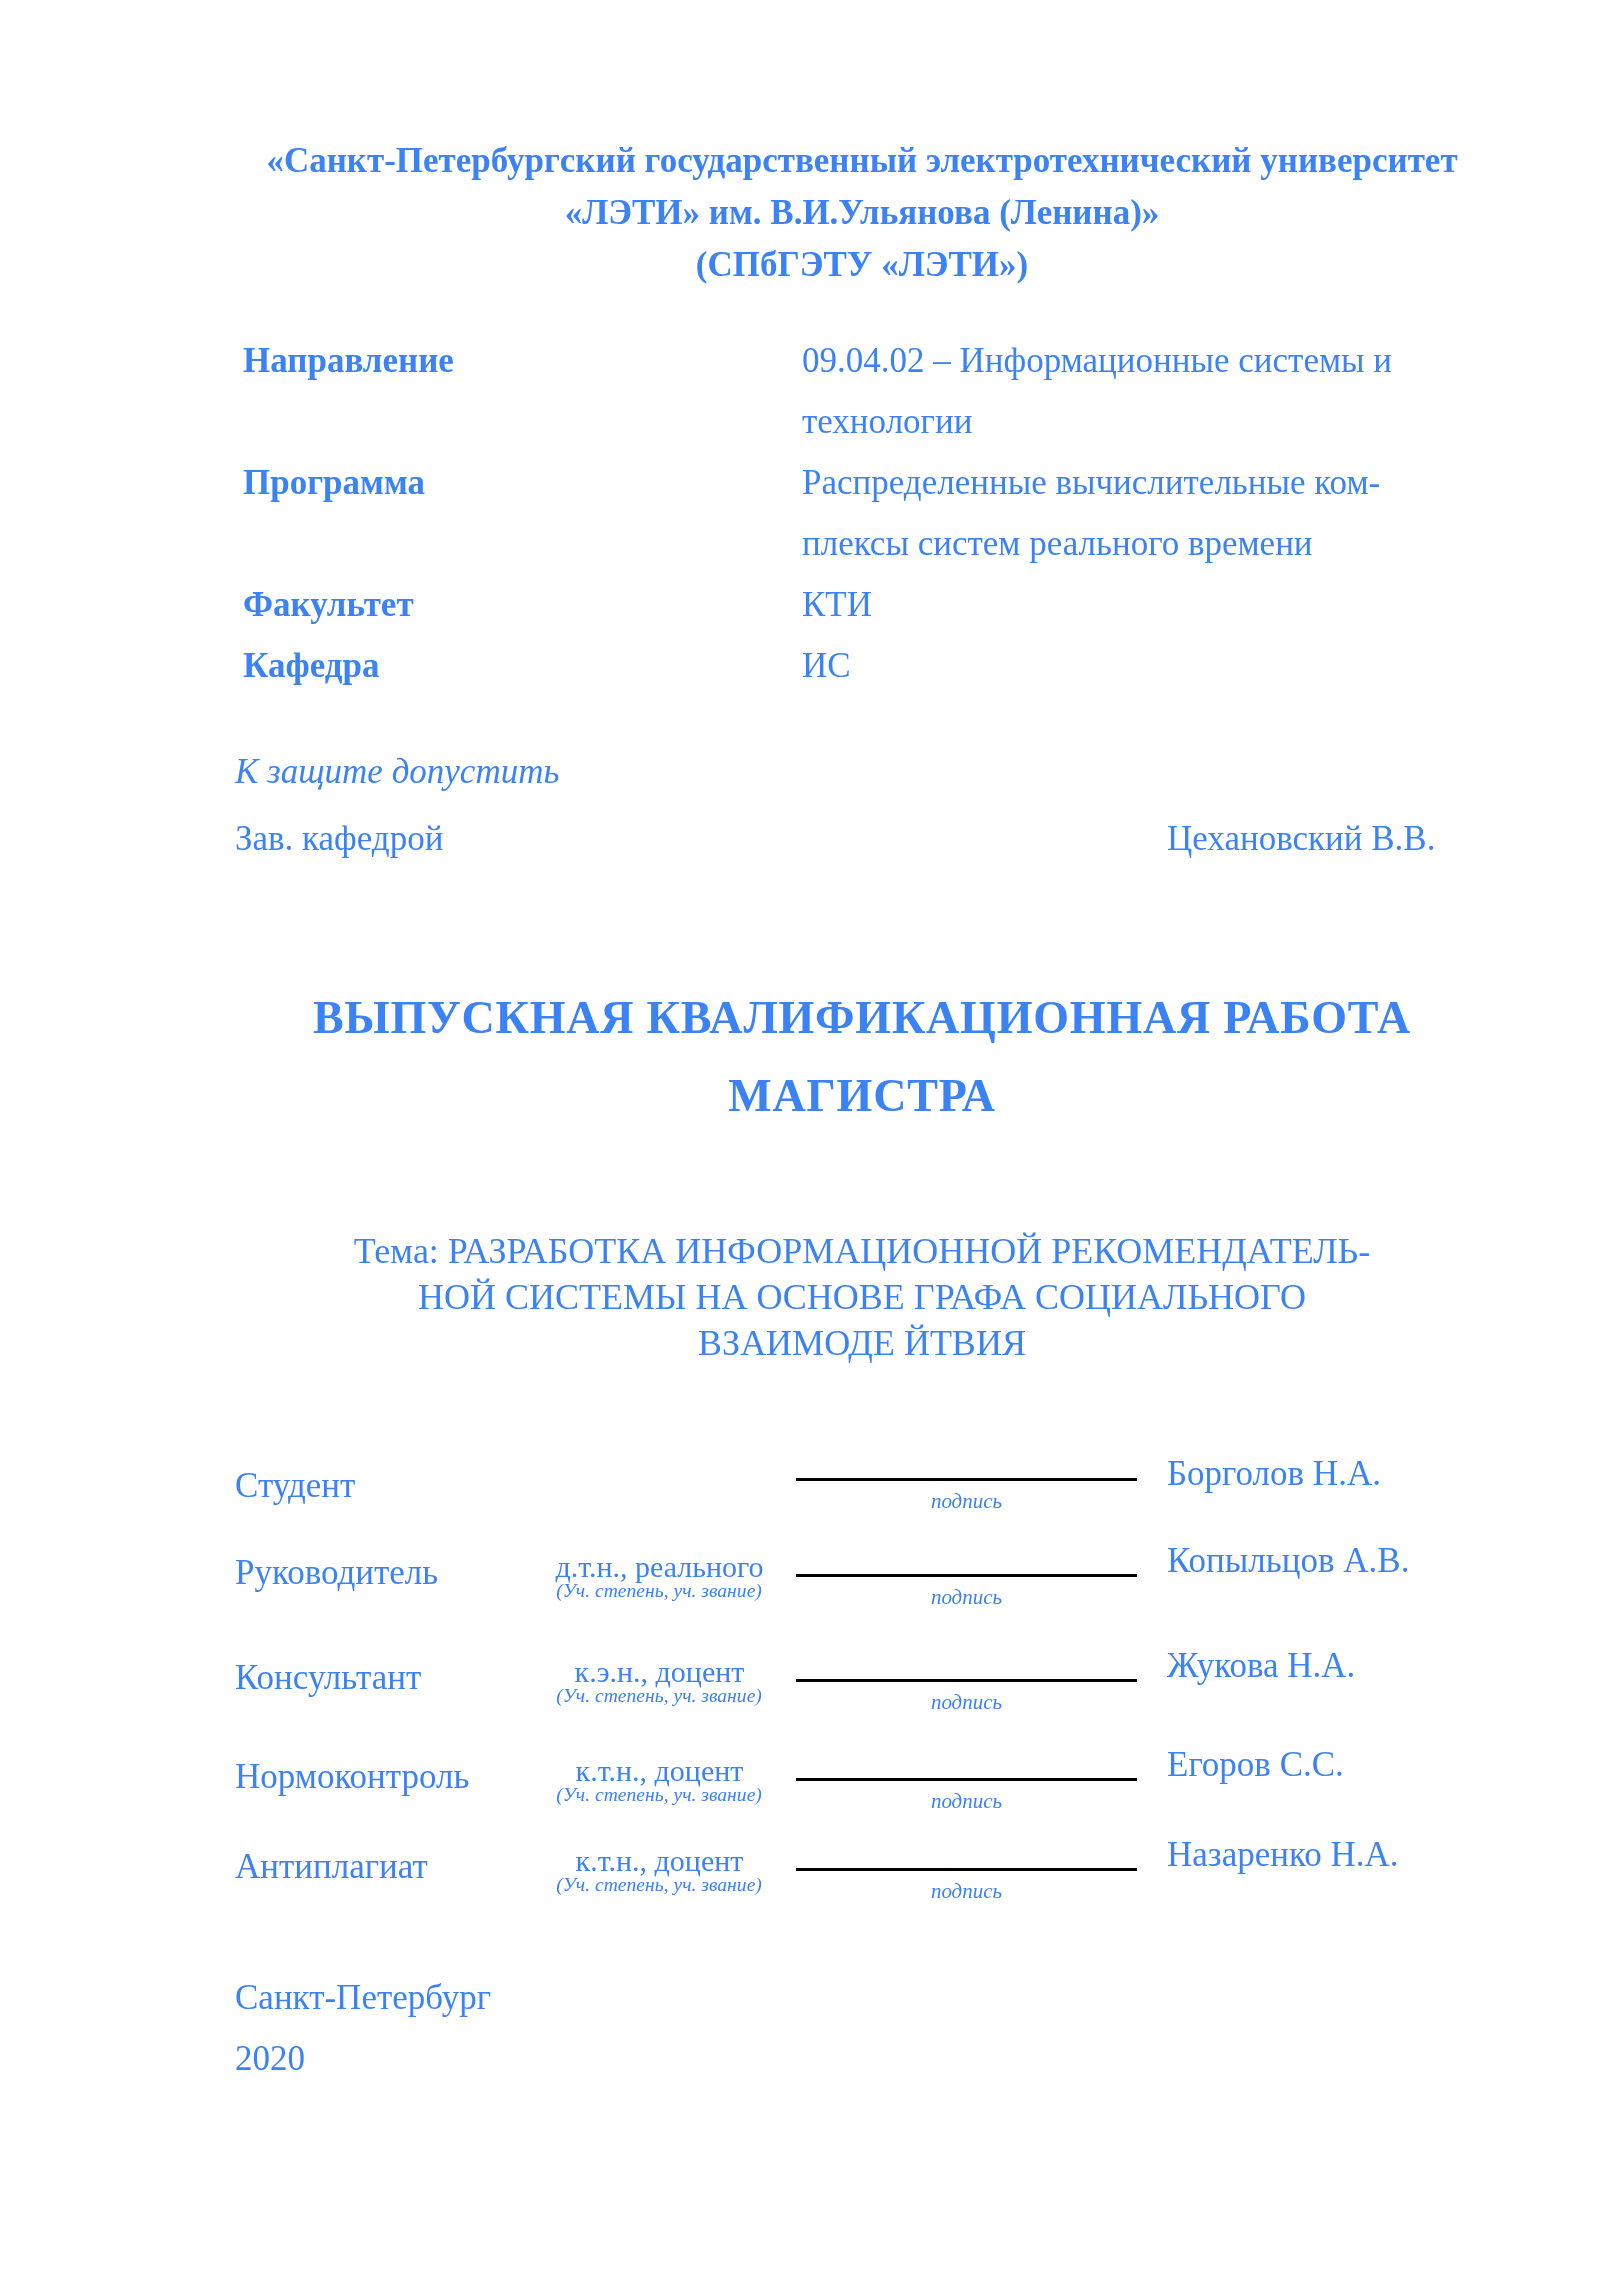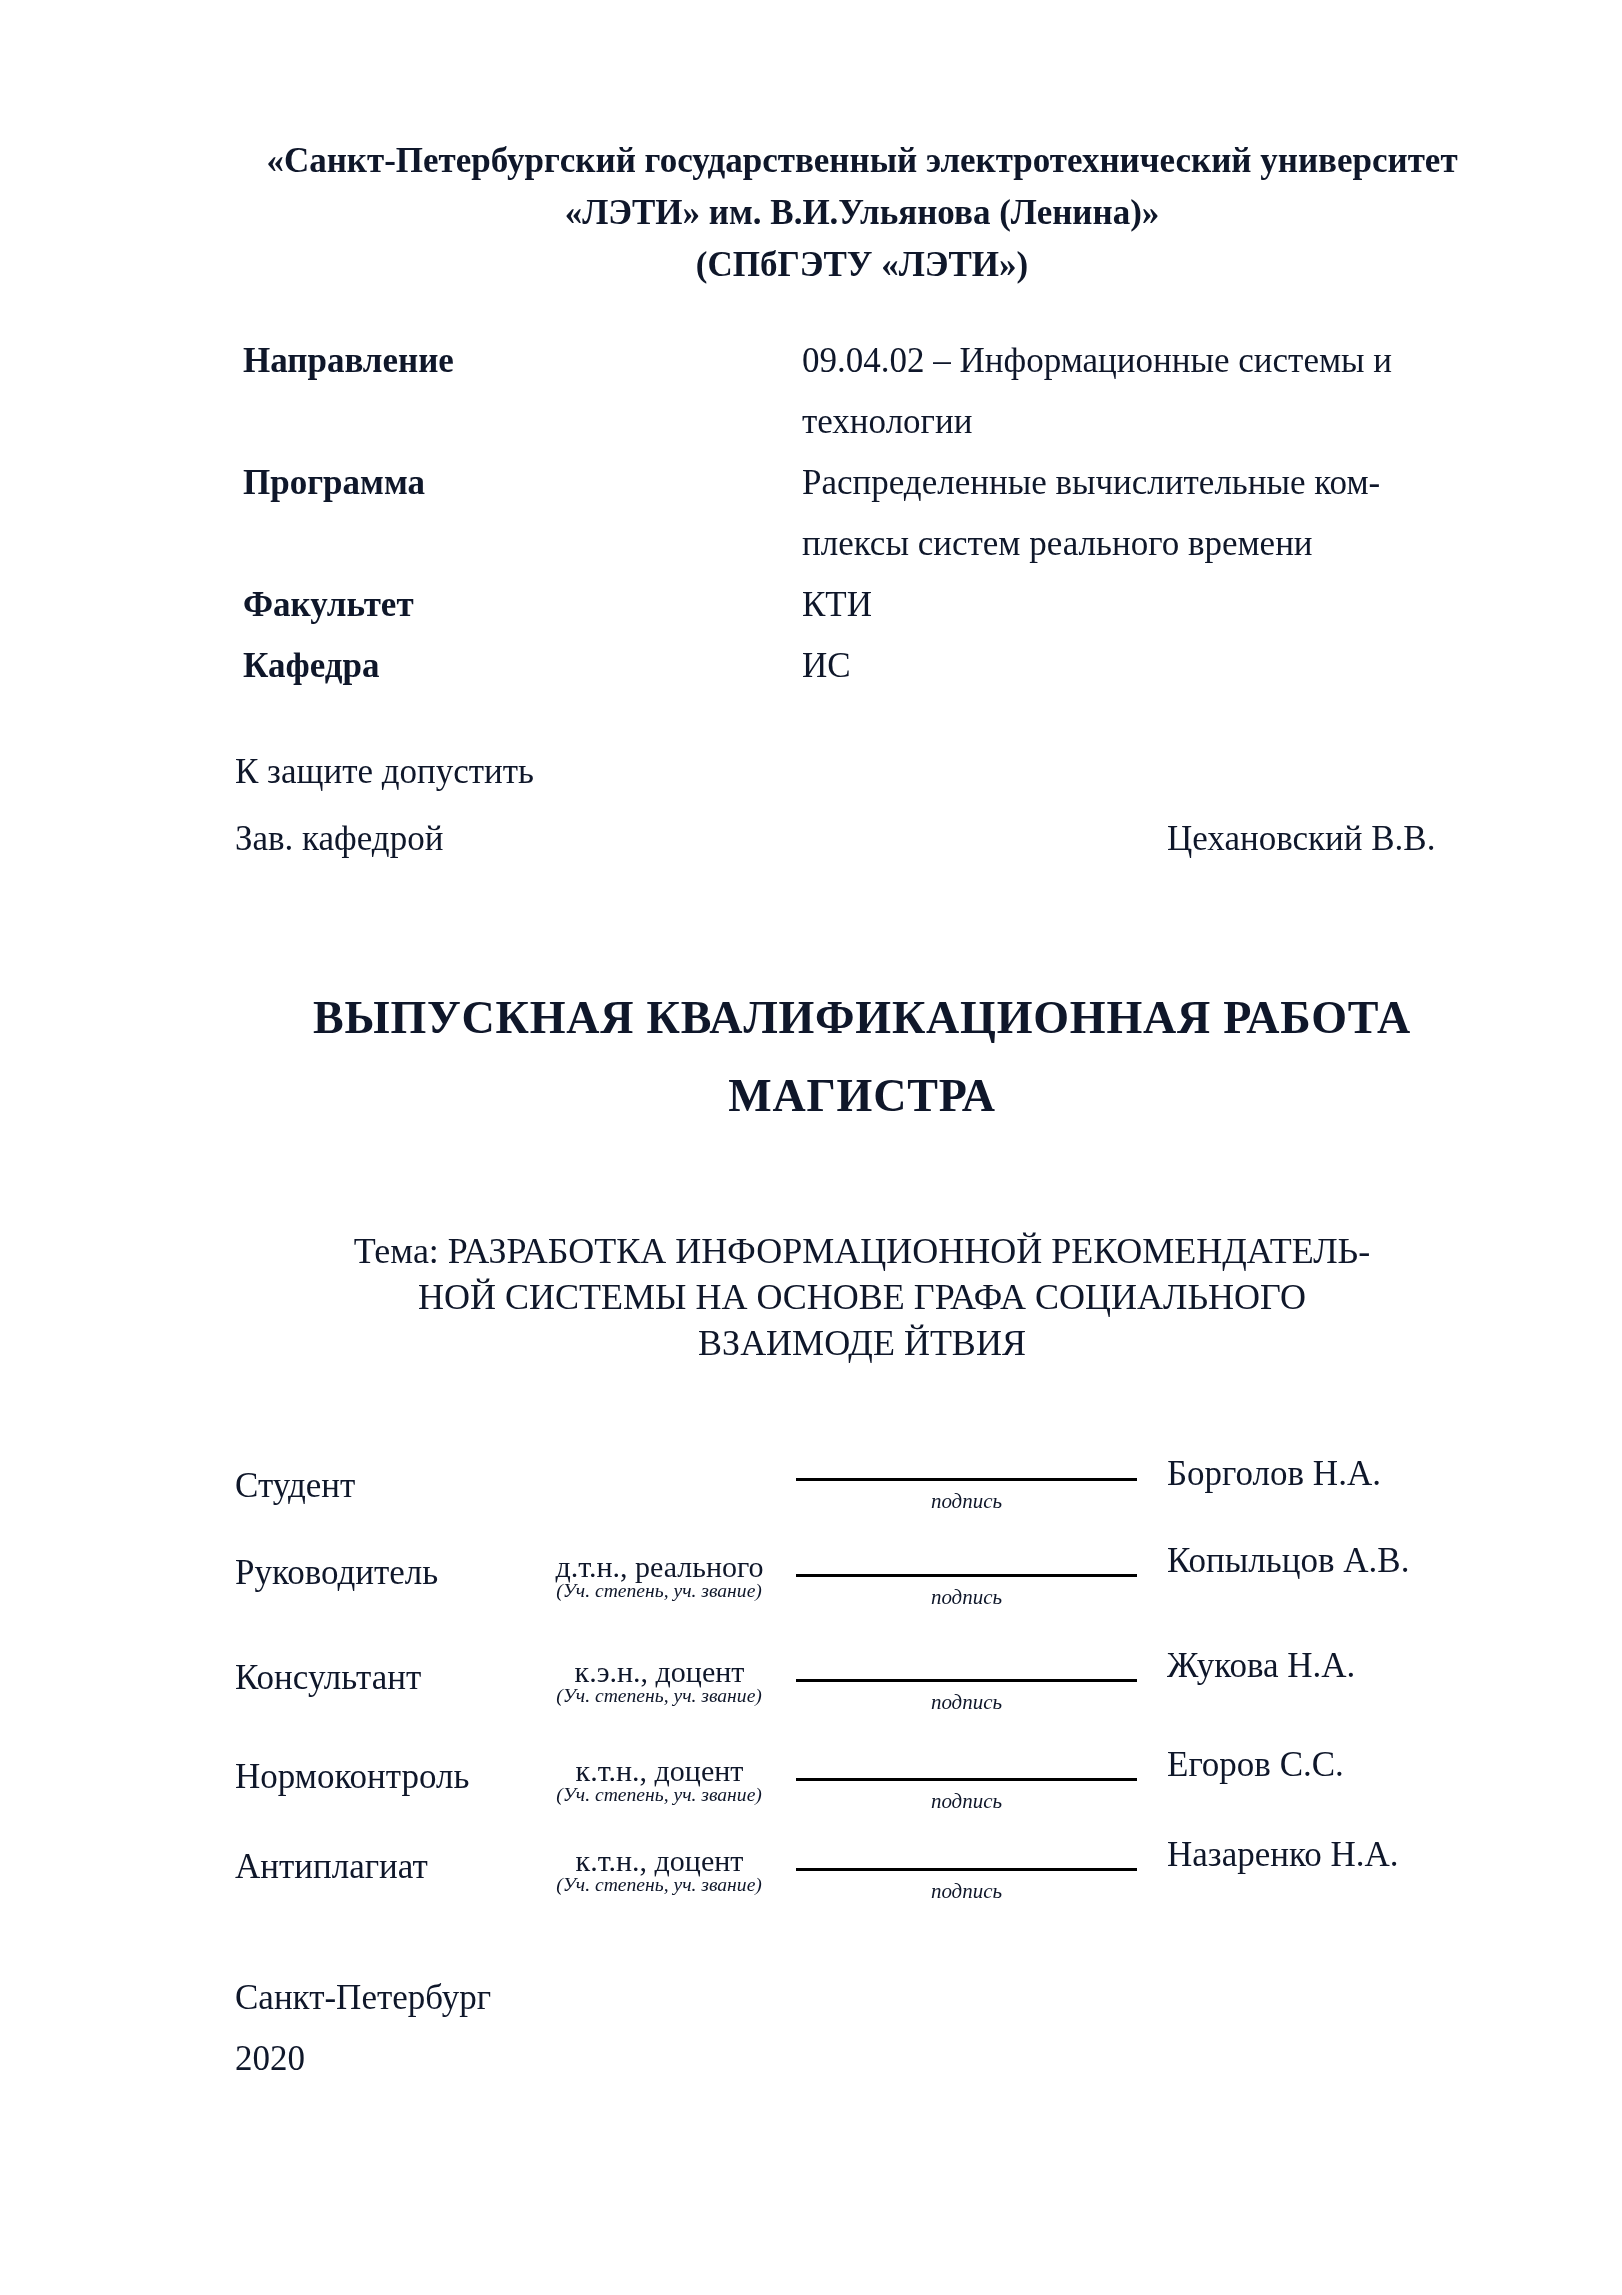--- a/index.html
+++ b/index.html
@@ -5,21 +5,21 @@
   html, body {
     margin: 0;
     padding: 0;
     background: #ffffff;
   }
   .page {
     position: relative;
     width: 1623px;
     height: 2295px;
     background: #ffffff;
-    color: #0f172a;
+    color: #3b82f6;
     font-family: "Liberation Serif", "DejaVu Serif", serif;
     overflow: hidden;
   }
   
   .abs { position: absolute; }
 
   .univ-header {
     top: 135px; left: 235px; width: 1254px;
     text-align: center;
     font-weight: bold;
@@ -45,21 +45,21 @@
     font-size: 35px;
     line-height: 61px;
     white-space: nowrap;
   }
 
   .admission {
     top: 738px; left: 235px; width: 1254px;
     font-size: 35px;
     line-height: 67px;
   }
-  .admission-approve { }
+  .admission-approve { font-style: italic; }
   .admission-row {
     display: grid;
     grid-template-columns: 932px 1fr;
   }
 
   .work-title {
     top: 979px; left: 235px; width: 1254px;
     margin: 0;
     text-align: center;
     font-weight: bold;

